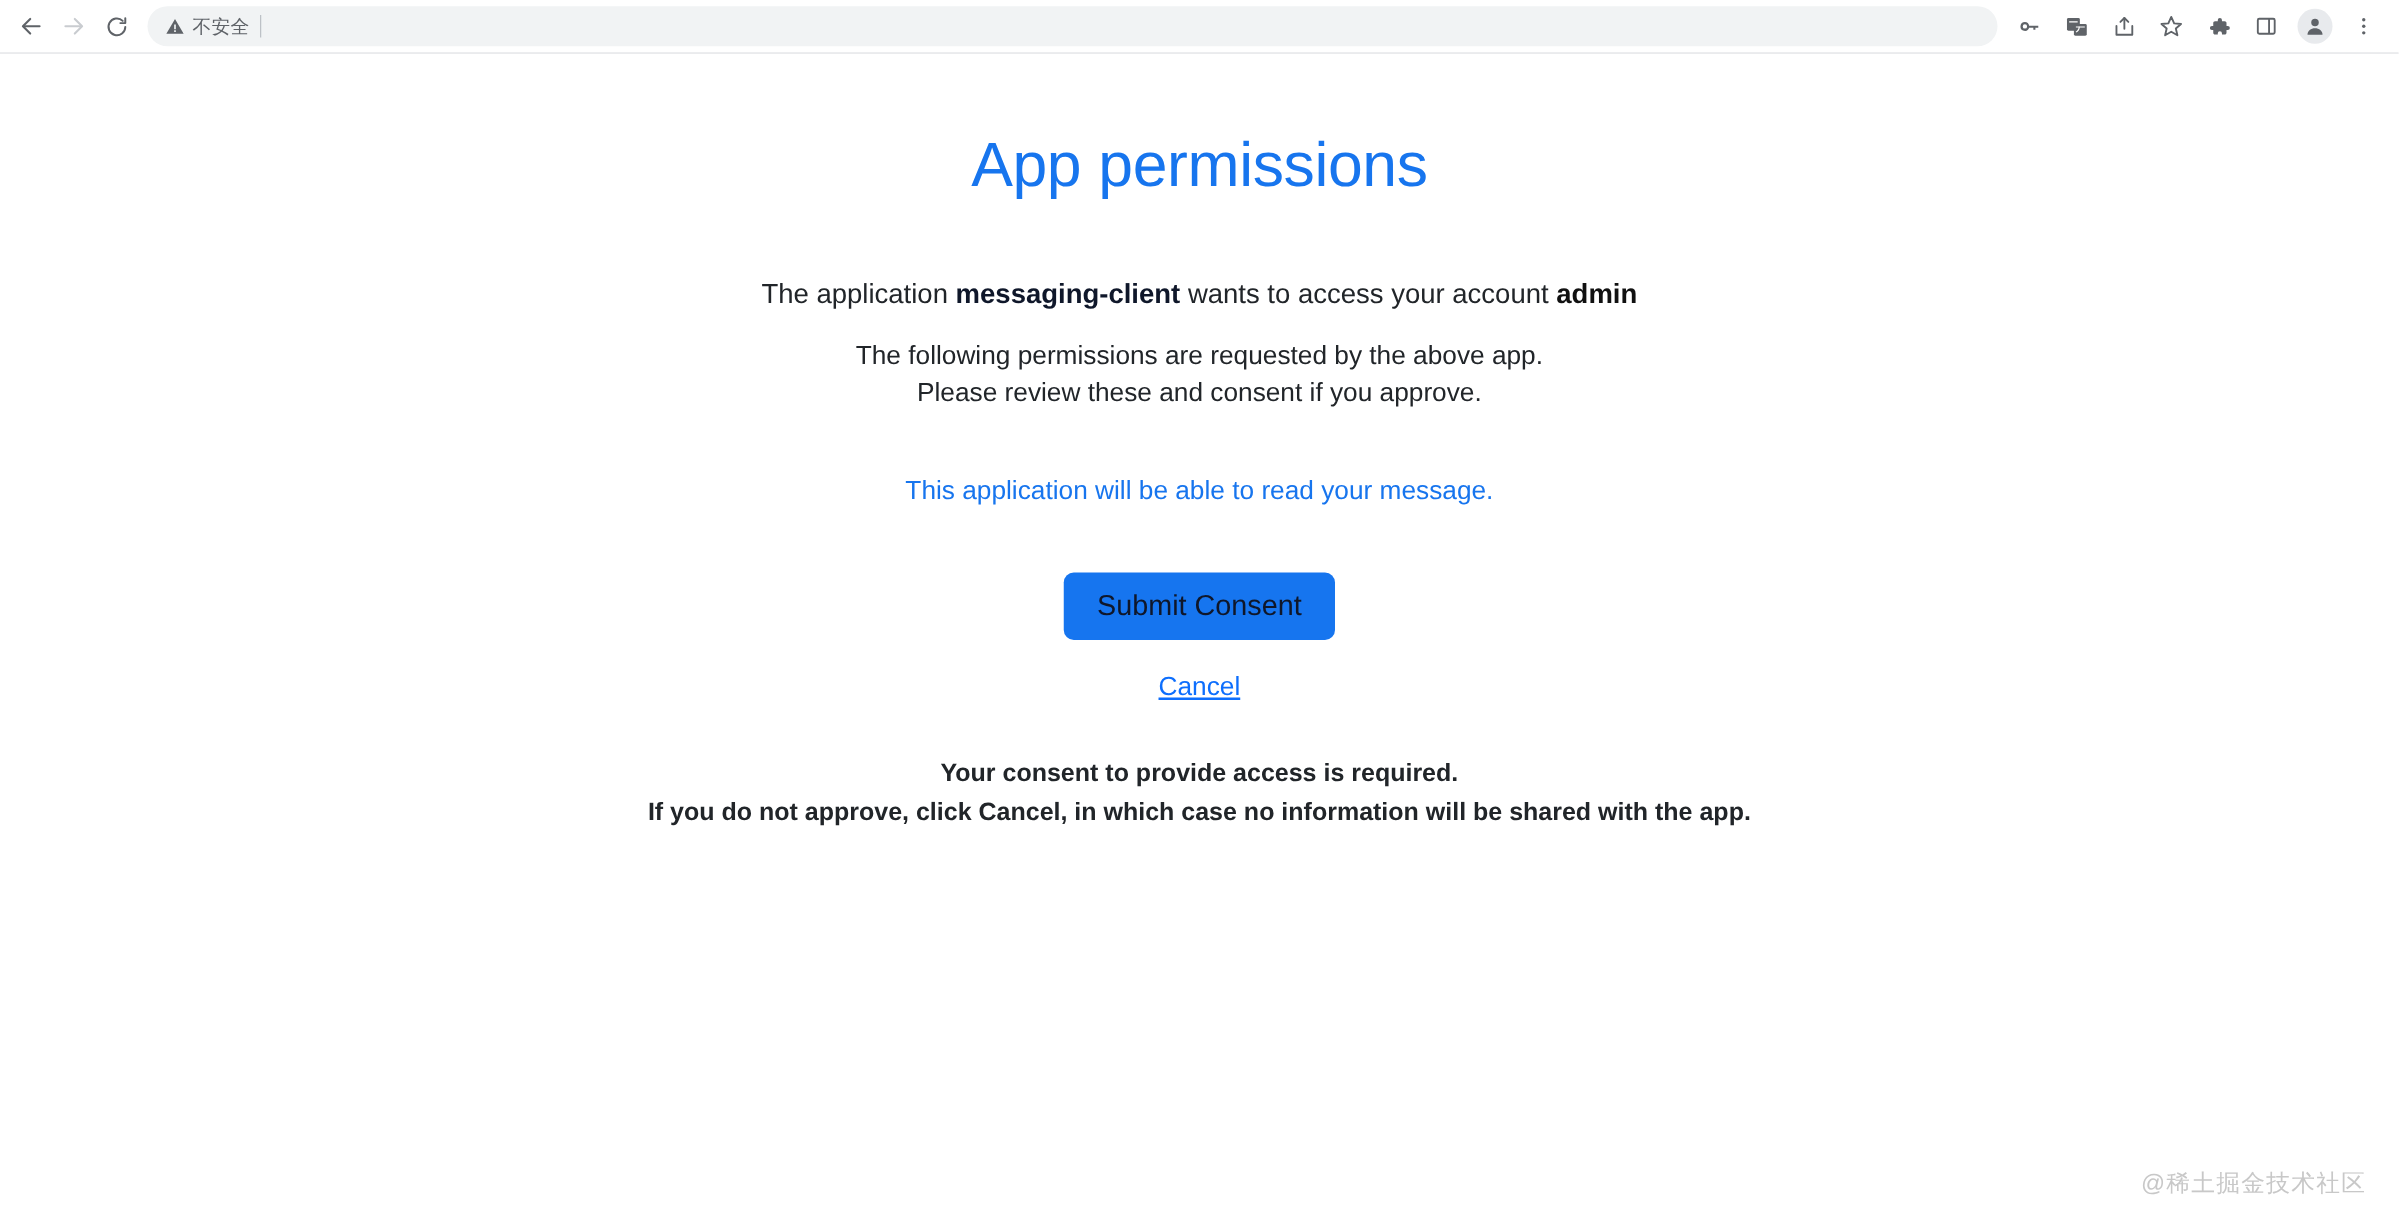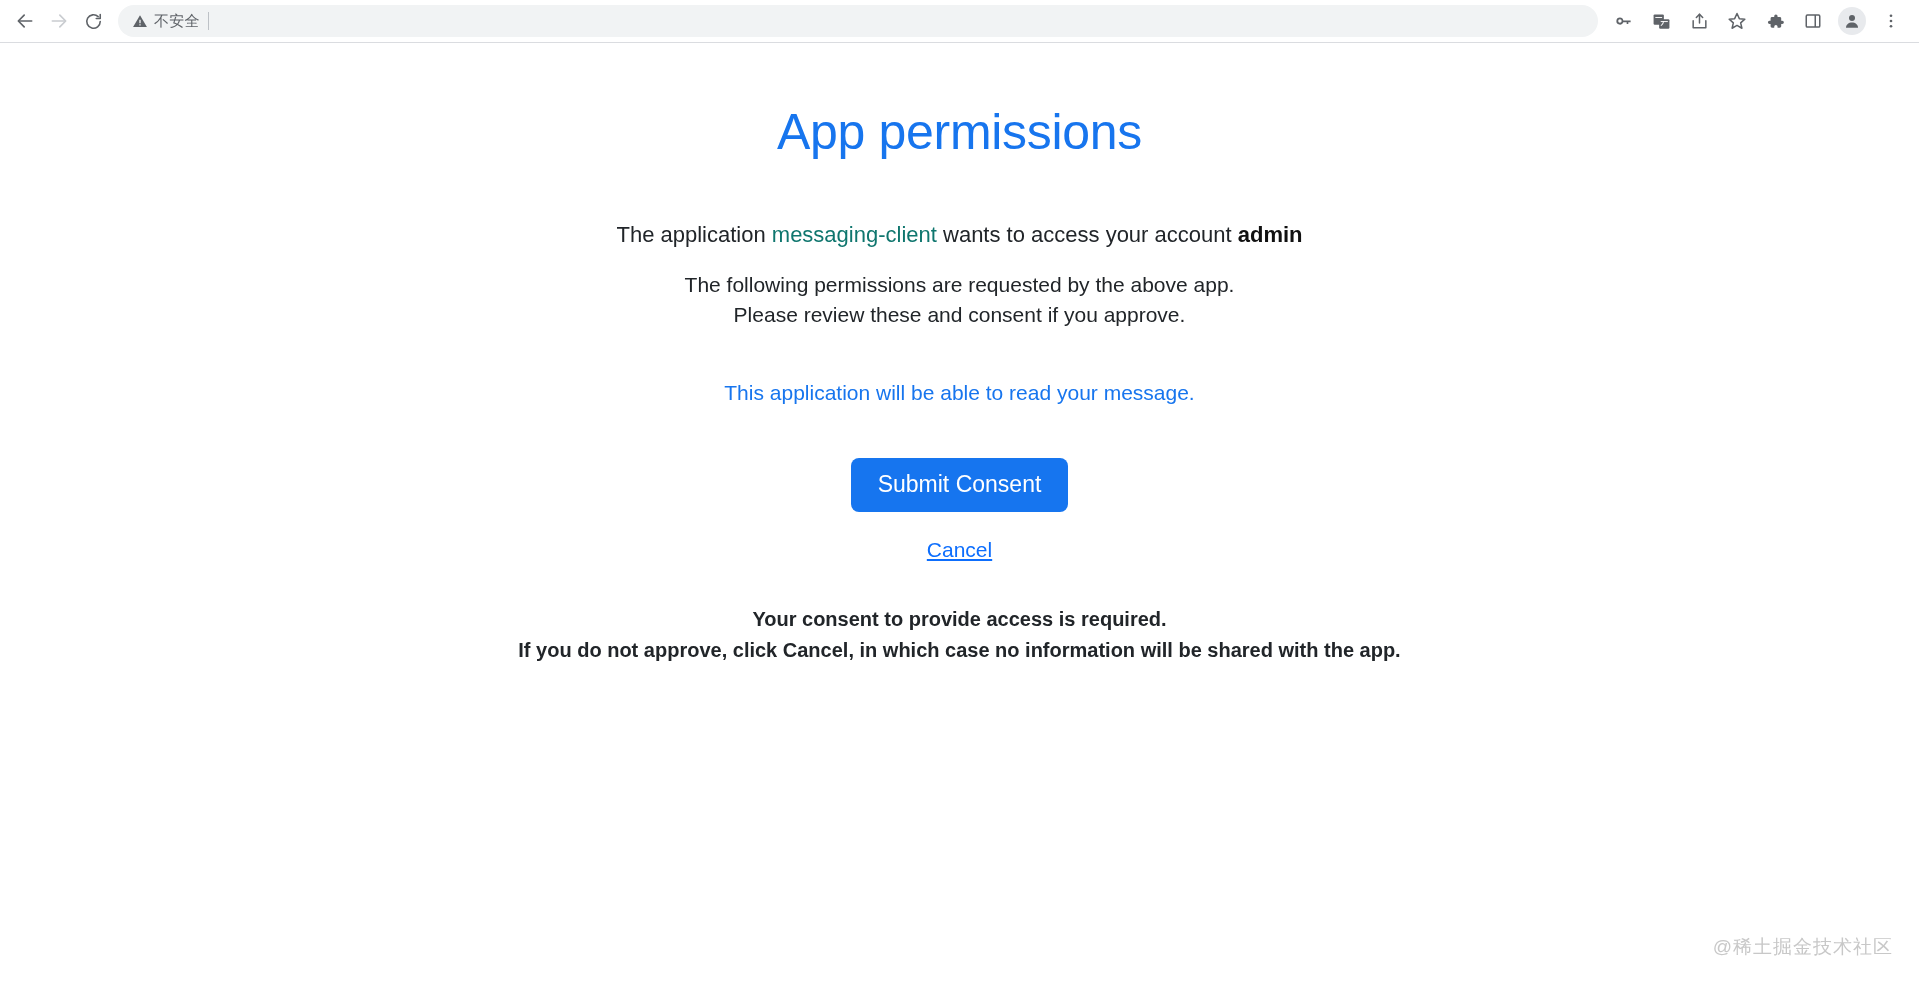--- a/index.html
+++ b/index.html
@@ -136,22 +136,22 @@
     letter-spacing: -0.3px;
   }
 
   .intro-line {
     margin-top: 60px;
     font-size: 22px;
     color: #212529;
     line-height: 1.35;
   }
   .intro-line .client {
-    color: #0f766e;
-    font-weight: normal;
+    color: #0f172a;
+    font-weight: bold;
   }
   .intro-line .account { font-weight: bold; color: #111111; }
 
   .sub-lines {
     margin-top: 20px;
     font-size: 21px;
     color: #212529;
     line-height: 1.45;
   }
 
@@ -193,21 +193,21 @@
     font-size: 21px;
     color: #1775ee;
     line-height: 1.3;
   }
 
   .submit-wrap { margin-top: 52px; }
 
   .submit-btn {
     display: inline-block;
     background: #1675ef;
-    color: #ffffff;
+    color: #0f172a;
     border: none;
     border-radius: 8px;
     font-size: 23px;
     font-family: inherit;
     padding: 14px 27px 15px 27px;
     cursor: pointer;
     line-height: 1.1;
   }
 
   .cancel-wrap { margin-top: 26px; }

